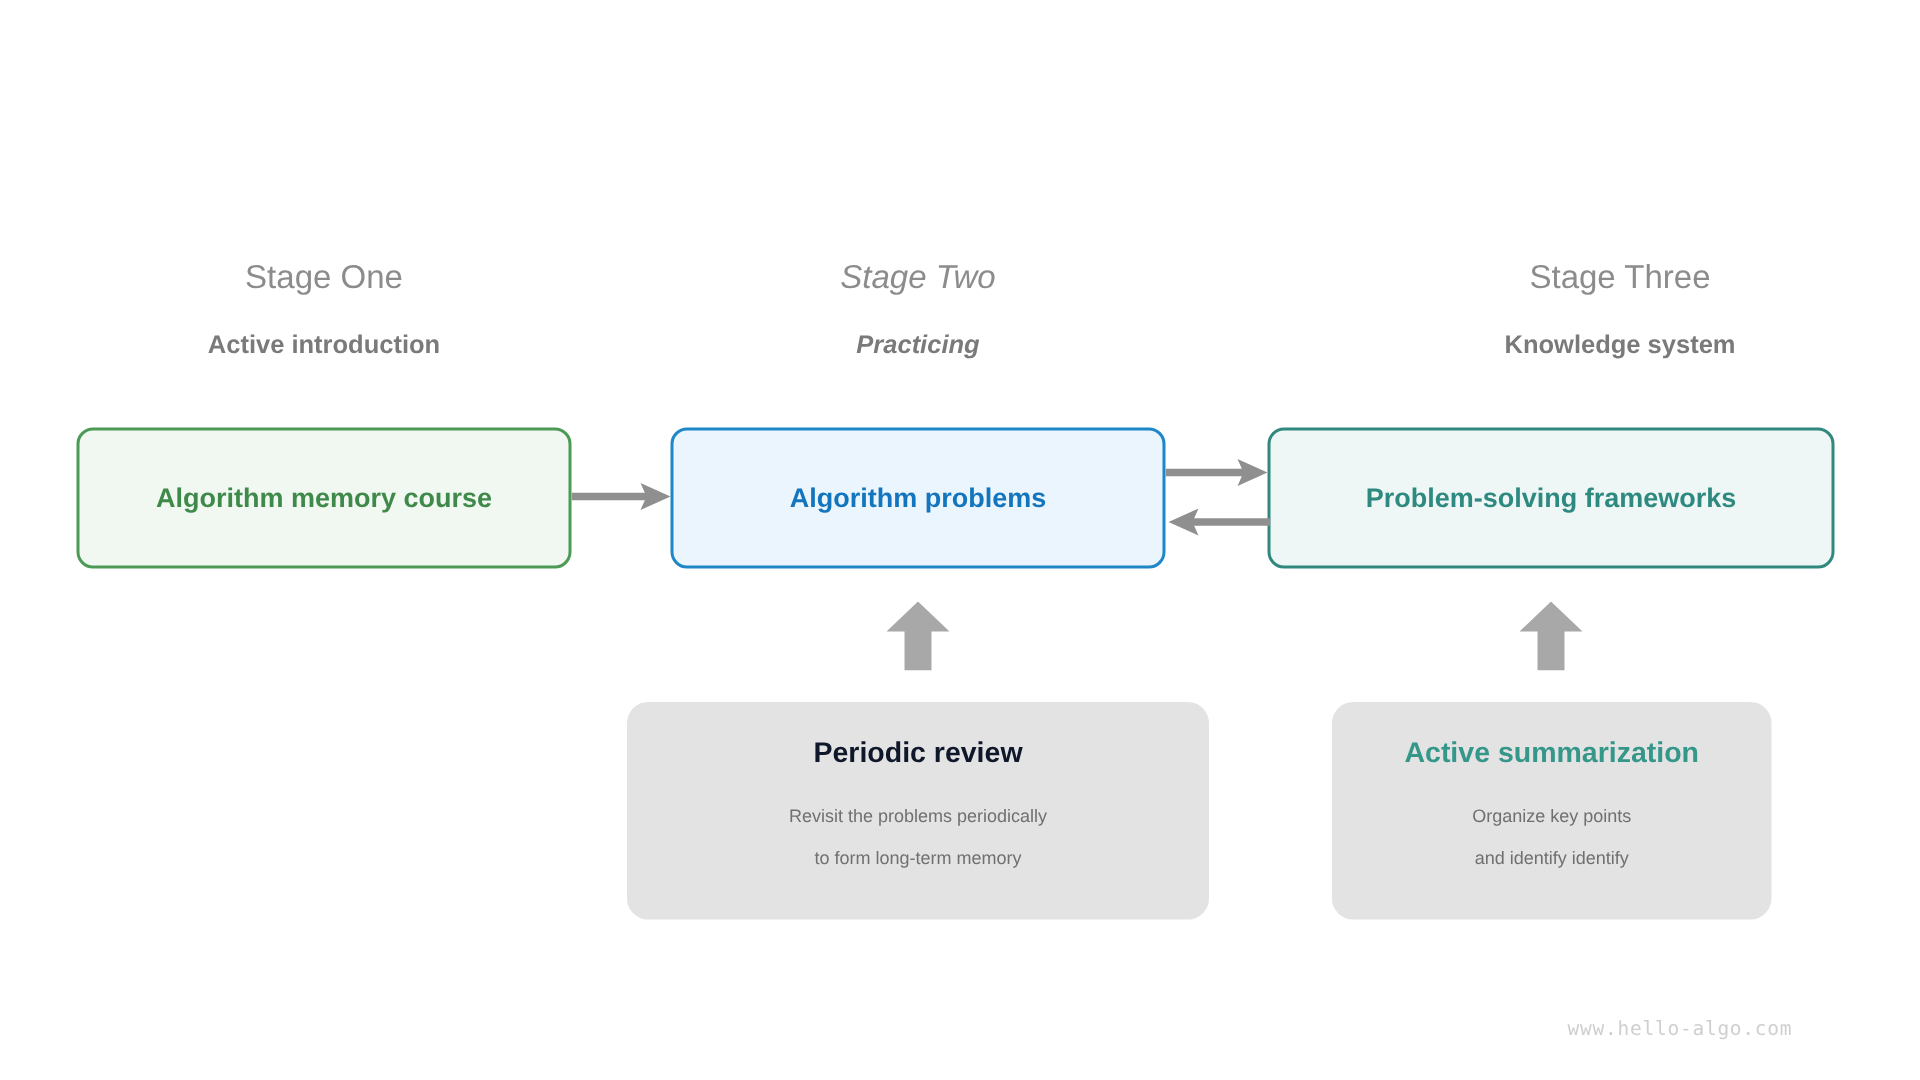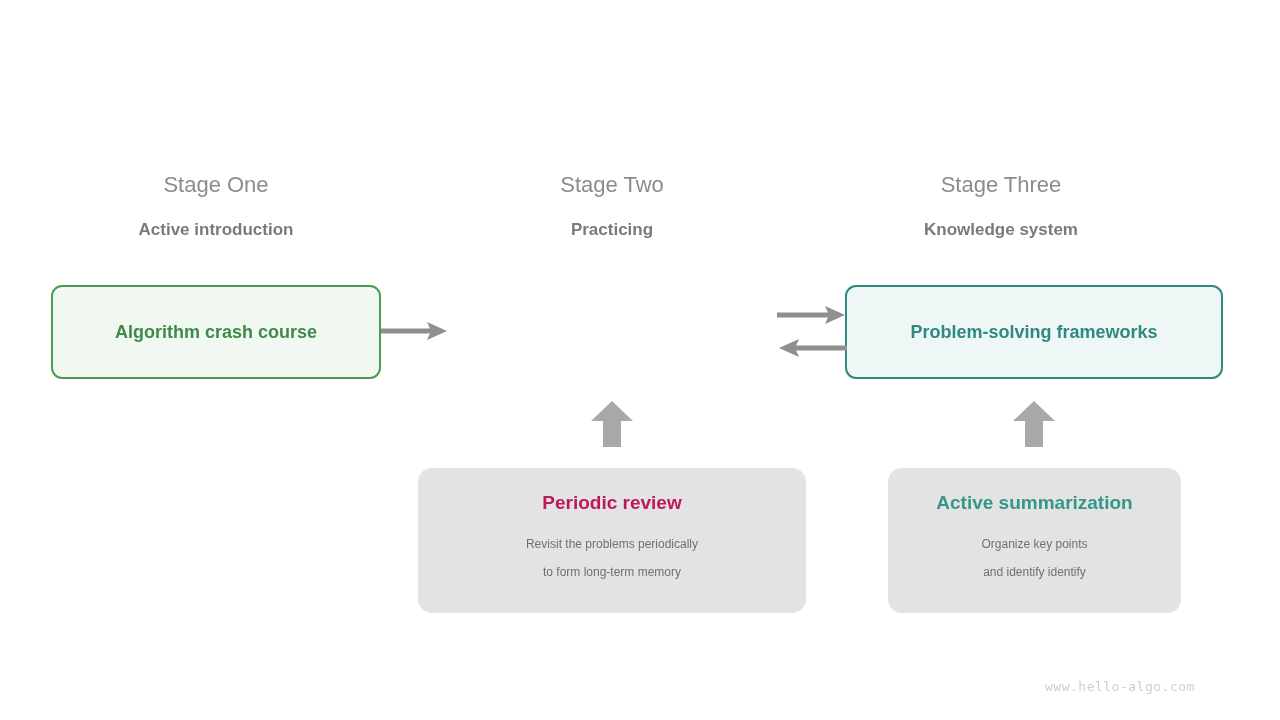--- a/index.html
+++ b/index.html
@@ -84,21 +84,21 @@
     align-items: center;
     text-align: center;
     padding-top: 22px;
   }
   .note-title {
     font-size: 19px;
     font-weight: bold;
     line-height: 26px;
     white-space: nowrap;
   }
-  .note-title.blue { color: #be185d; }
+  .note-title.blue { color: #0f172a; }
   .note-title.teal { color: #35968a; }
   .note-body {
     margin-top: 14px;
     font-size: 12px;
     font-weight: 400;
     color: #707070;
     line-height: 28px;
     white-space: nowrap;
   }
 
@@ -118,34 +118,37 @@
 </head>
 <body>
 
 <div id="canvas">
 
   <div class="stage-col" style="left:51px; top:172px; width:330px;">
     <div class="stage-title">Stage One</div>
     <div class="stage-sub">Active introduction</div>
   </div>
 
-  <div class="stage-col" style="left:447px; top:172px; width:330px;">
+  <div class="stage-col" style="left:447px; top:172px; width:330px;font-style:italic;">
     <div class="stage-title">Stage Two</div>
     <div class="stage-sub">Practicing</div>
   </div>
 
-  <div class="stage-col" style="left:812px; top:172px; width:378px;">
+  <div class="stage-col" style="left:891px; top:172px; width:378px;">
     <div class="stage-title">Stage Three</div>
     <div class="stage-sub">Knowledge system</div>
   </div>
 
   <div class="node green" style="left:51px; top:285px; width:330px; height:94px;">
-    <div class="node-line">Algorithm crash course</div>
+    <div class="node-line">Algorithm memory course</div>
   </div>
 
+  <div class="node blue" style="left:447px; top:285px; width:330px; height:94px;">
+    <div class="node-line">Algorithm problems</div>
+  </div>
 
   <div class="node teal" style="left:845px; top:285px; width:378px; height:94px;">
     <div class="node-line">Problem-solving frameworks</div>
   </div>
 
   <div class="note" style="left:418px; top:468px; width:388px; height:145px;">
     <div class="note-title blue">Periodic review</div>
     <div class="note-body">Revisit the problems periodically</div>
     <div class="note-body" style="margin-top:0;">to form long-term memory</div>
   </div>

